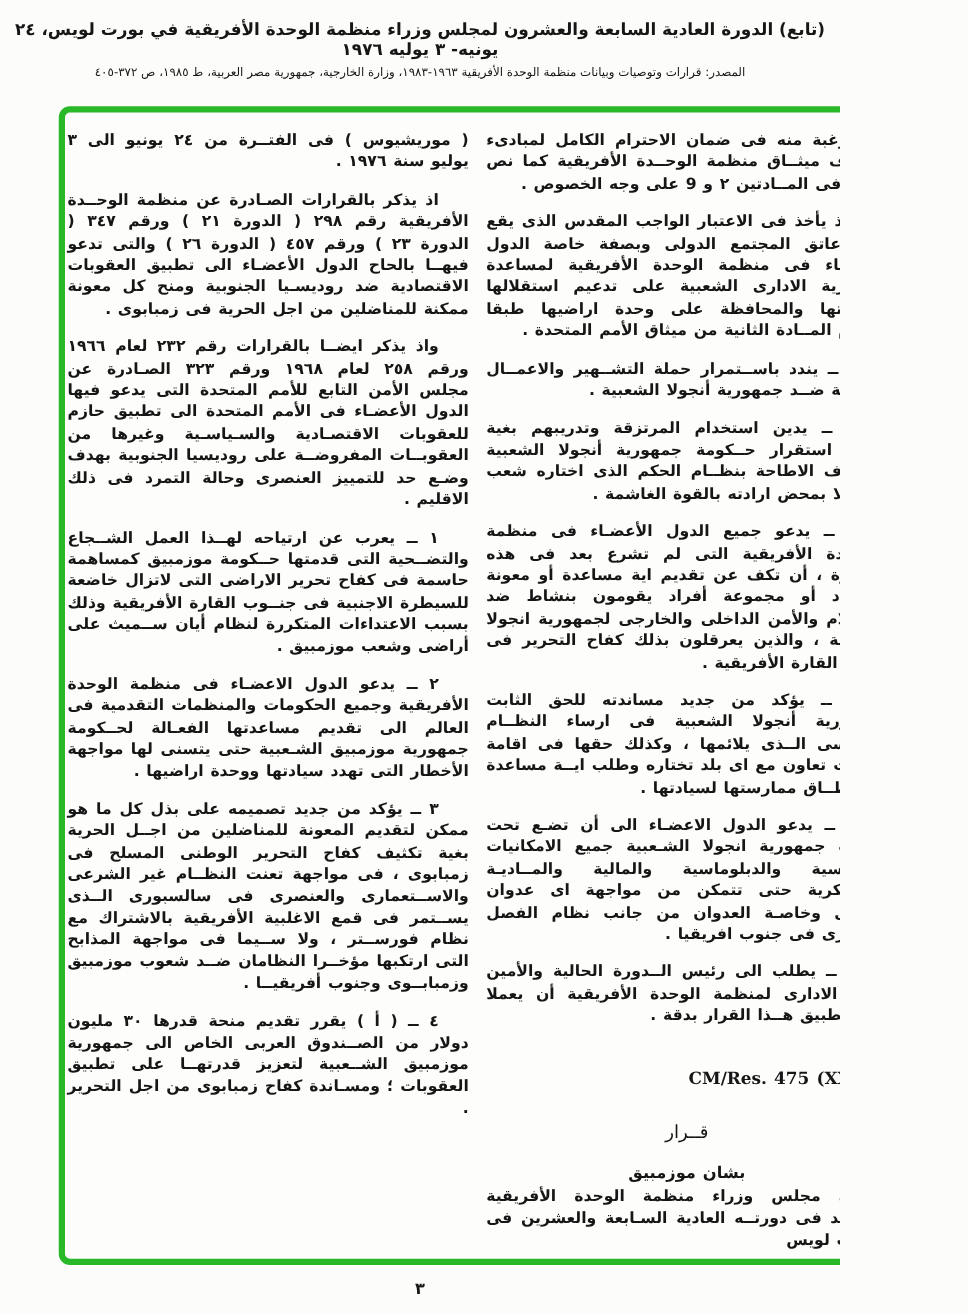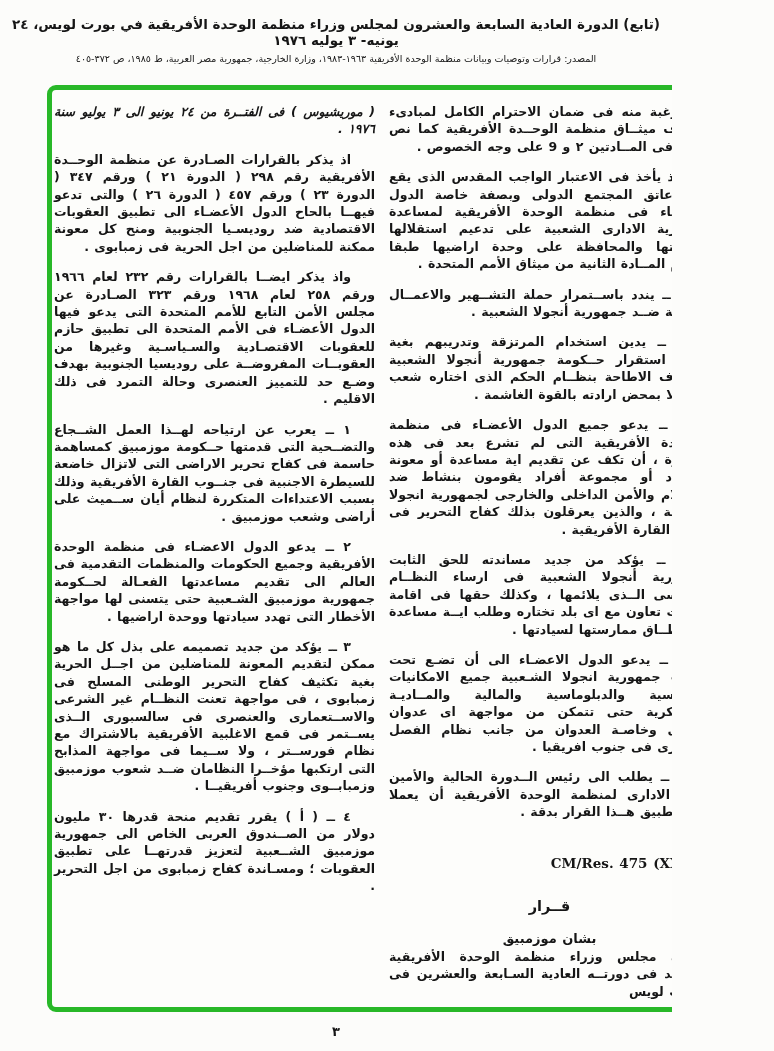--- a/index.html
+++ b/index.html
@@ -39,29 +39,29 @@
   }
   .col {
     flex: 0 0 321px; width: 321px;
     direction: rtl;
     text-align: justify;
     font-size: 12.5px; font-weight: bold;
     line-height: 17.4px;
     word-spacing: 1px;
   }
   .col p { margin: 0 0 13px; text-indent: 24px; }
-  .col p.no-indent { text-indent: 0; font-style: italic; }
+  .col p.no-indent { text-indent: 0; }
 
   .cmres {
     direction: ltr; text-align: right;
     font-family: "DejaVu Serif", serif;
     font-size: 13.5px; font-weight: bold;
     margin: 34px 0 0 2px;
   }
-  .res-heading  { text-align: center; font-size: 14.5px; font-weight: bold; margin-top: 26px; }
+  .res-heading  { text-align: center; font-size: 14.5px; font-weight: normal; margin-top: 26px; }
   .res-subject  { text-align: center; font-size: 13px;   font-weight: bold; margin-top: 15px; }
   .closing      { margin-top: 18px; }
 
   .page-number {
     position: absolute; bottom: 12px; left: 0; right: 0;
     text-align: center; font-size: 13px; font-weight: bold;
   }
 </style>
 </head>
 <body>

